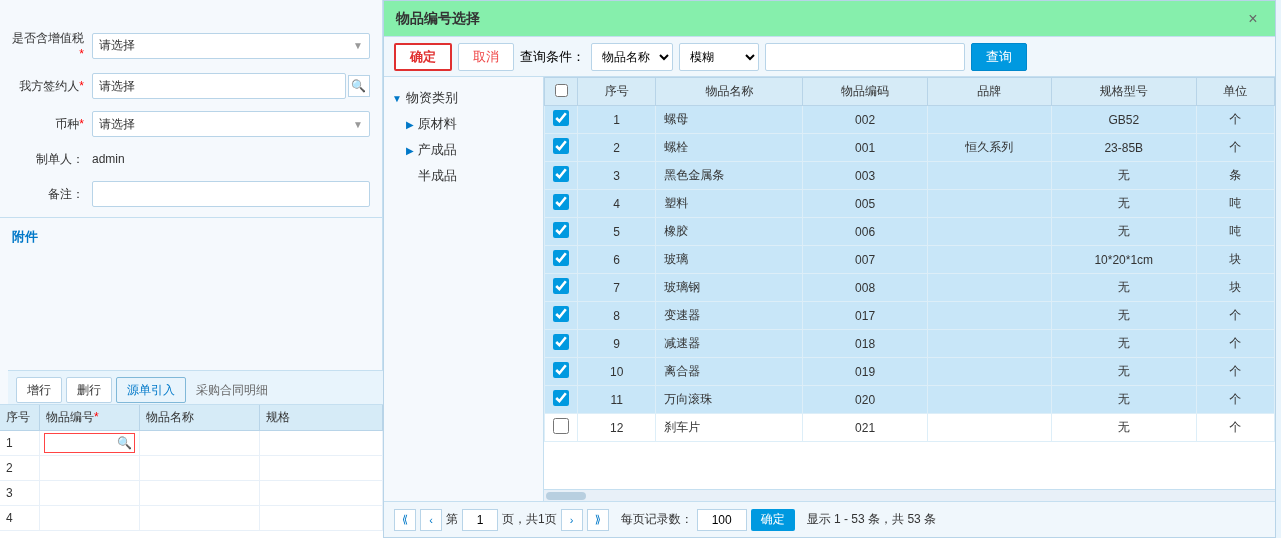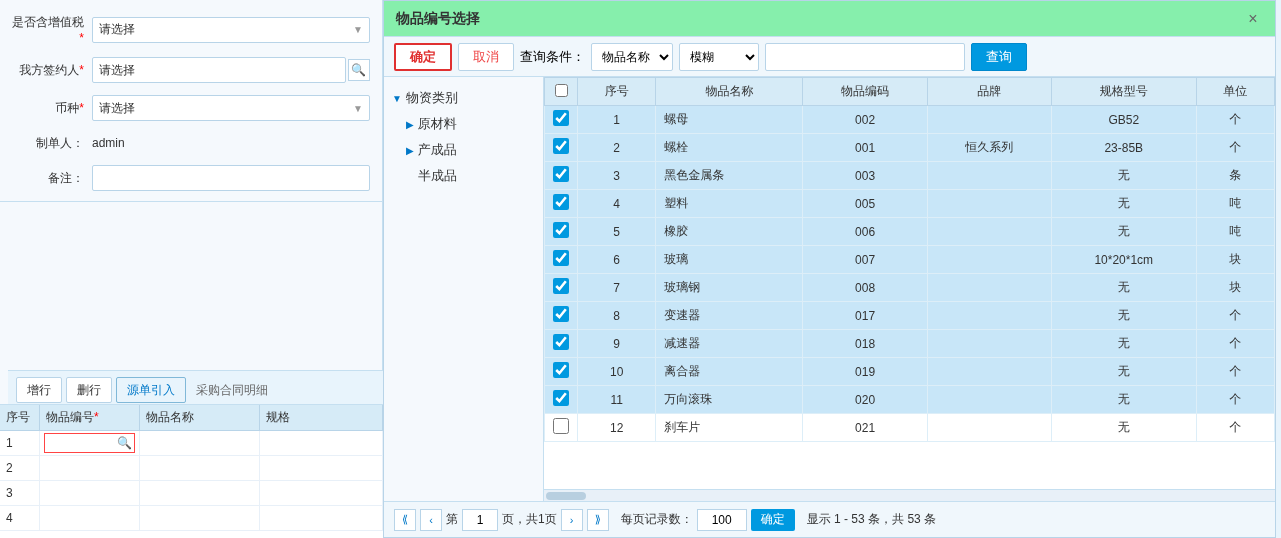--- a/index.html
+++ b/index.html
@@ -2,21 +2,21 @@
 <html><head>
   <meta charset="utf-8">
   <style>
     * { box-sizing: border-box; margin: 0; padding: 0; }
     body { font-family: 'Microsoft YaHei', Arial, sans-serif; font-size: 12px; background: #e8f4fc; width: 1281px; height: 538px; overflow: hidden; position: relative; }
 
     
     .left-panel {
       position: absolute; left: 0; top: 0; width: 383px; height: 538px;
       background: #f5f9fd; border-right: 1px solid #c5dff0;
-      padding: 8px 0;
+      padding: 24px 0;
     }
     .form-row {
       display: flex; align-items: center; padding: 6px 12px; min-height: 32px;
     }
     .form-label {
       width: 80px; text-align: right; color: #333; padding-right: 8px; font-size: 12px; flex-shrink: 0;
     }
     .form-label .required { color: red; }
     .form-control {
       flex: 1; height: 26px; border: 1px solid #b8d4e8; border-radius: 2px;
@@ -223,20 +223,21 @@
     <div class="form-label">制单人：</div>
     <span class="form-text">admin</span>
   </div>
   <div class="form-row">
     <div class="form-label">备注：</div>
     <div class="form-control"></div>
   </div>
 
   <div class="divider"></div>
 
+  <div class="section-label">附件</div>
 </div>
 
 <div class="bottom-toolbar">
   <button class="toolbar-btn">增行</button>
   <button class="toolbar-btn">删行</button>
   <button class="toolbar-btn toolbar-btn-blue">源单引入</button>
   <span class="tab-inactive">采购合同明细</span>
 </div>
 
 <div class="bottom-table">

